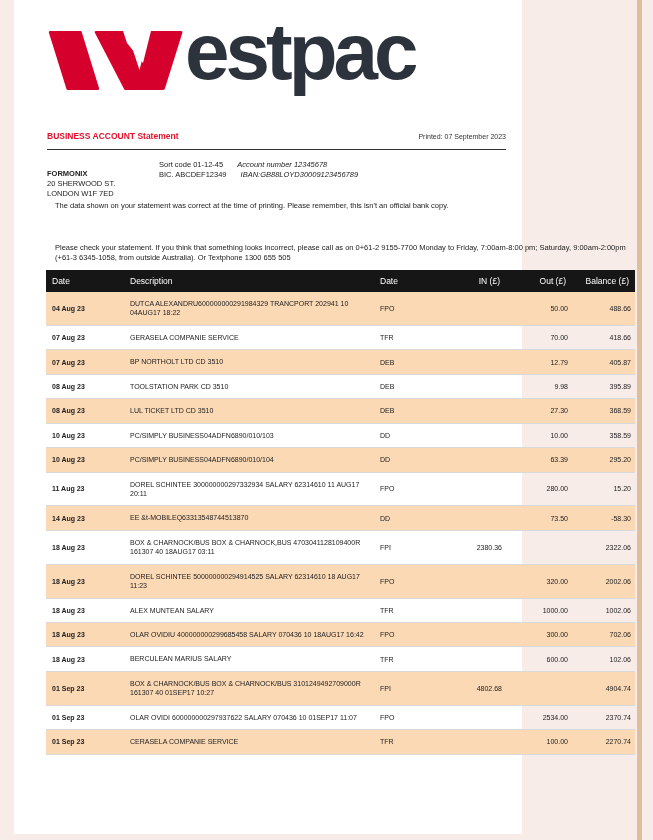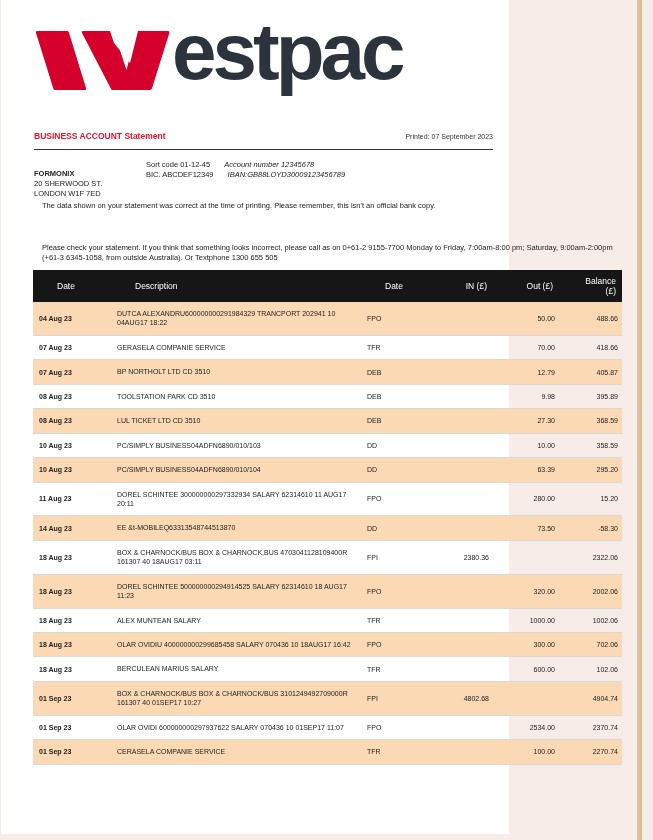--- a/index.html
+++ b/index.html
@@ -5,21 +5,21 @@
   html,body { margin:0; padding:0; }
   body {
     width: 653px; height: 840px;
     background: #f8ece8;
     font-family: "Liberation Sans", sans-serif;
     position: relative;
     overflow: hidden;
   }
   .page {
     position: absolute;
-    left: 1px; top: 0;
+    left: 14px; top: 0;
     width: 508px; height: 834px;
     background: #ffffff;
   }
   .side-strip {
     position: absolute;
     left: 637px; top: 0;
     width: 5px; height: 840px;
     background: #ddbf9e;
   }
 
@@ -63,21 +63,21 @@
   table.tx {
     position: absolute; left: 32px; top: 270px;
     width: 589px;
     border-collapse: collapse;
     border-bottom: 1.5px solid #333;
     table-layout: fixed;
   }
   table.tx thead th {
     background: #161616; color: #fff;
     font-weight: 400; font-size: 8.5px;
-    text-align: left; padding: 6px 4px 6px 24px;
+    text-align: left; padding: 6px 4px 6px 6px;
   }
   table.tx thead th.num { text-align: right; padding-right: 6px; }
   table.tx td {
     font-size: 7px; color: #222;
     padding: 7px 4px 7px 6px;
     vertical-align: middle;
     border-bottom: 1px solid #d9d9d9;
   }
   table.tx tr.peach td { background: #fbd9b5; }
   td.c-date { font-weight: 700; color: #111; }

